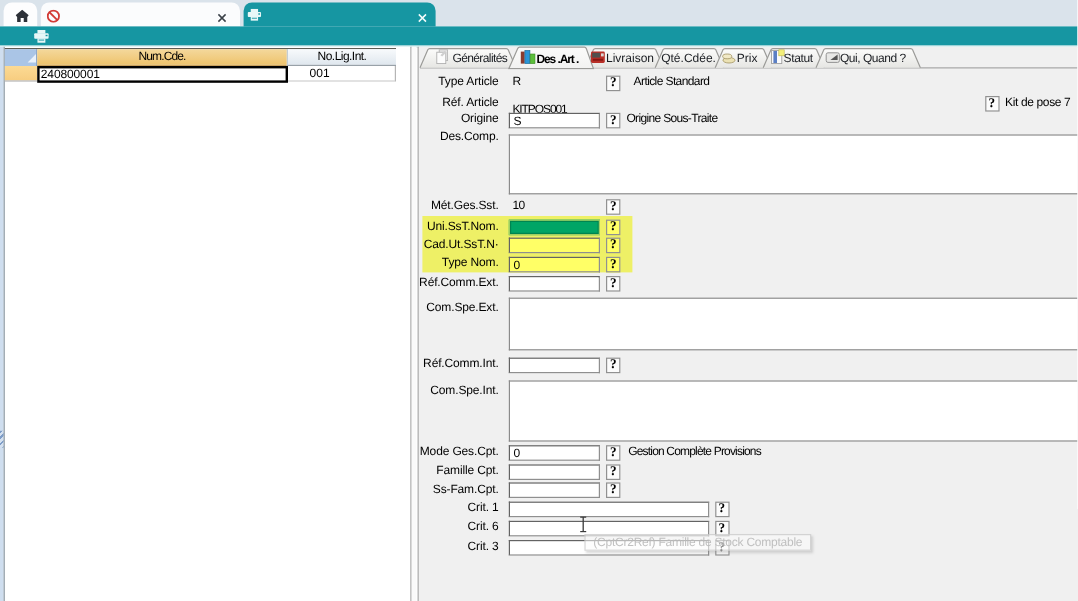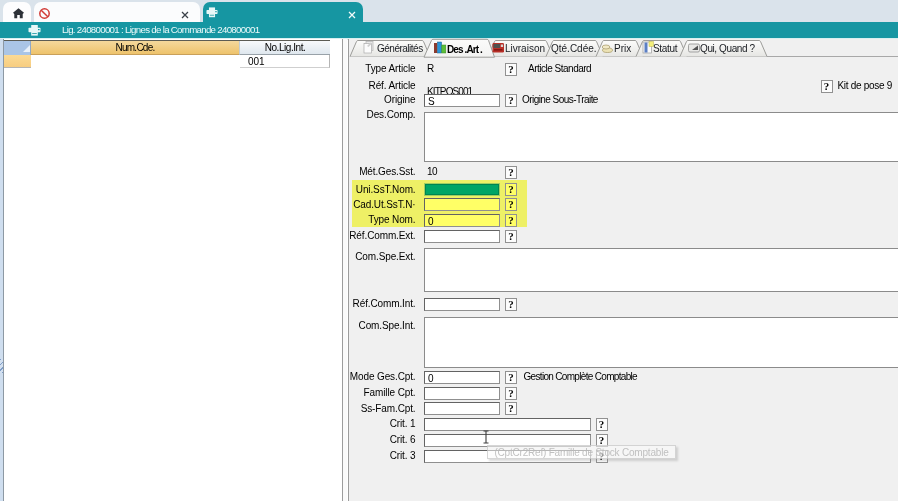--- a/index.html
+++ b/index.html
@@ -23,21 +23,21 @@
 #lborder{left:3px;top:39px;width:1px;height:462px;background:#8d99a4}
 
 .cell{box-sizing:border-box;font-size:10px;color:#000}
 #tabletop{left:4px;top:39.5px;width:326px;height:1px;background:#5c5c54}
 #selhead{left:4px;top:40.5px;width:27px;height:14px;background:#aac5e6;border-right:1px solid #8fa8c8}
 #seltri{left:23px;top:45px;width:0;height:0;border-left:7px solid transparent;border-bottom:7px solid #e9f1fa}
 #numhead{left:31px;top:40.5px;width:208px;height:14px;background:linear-gradient(#f4d89c,#eec36c);border-bottom:1px solid #c9a05a;text-align:center;line-height:13px;letter-spacing:-0.75px}
 #nohead{left:239px;top:40.5px;width:91px;height:14px;background:linear-gradient(#f8fafc,#dfe7ee);border-bottom:1px solid #98a1a8;border-left:1px solid #c3cdd4;text-align:center;line-height:13px;letter-spacing:-0.45px}
 #selrow{left:4px;top:55px;width:27px;height:13px;background:linear-gradient(#fcda94,#f7cd80);border-bottom:1px solid #b5b5b5}
 #numcell{left:31px;top:54.5px;width:209px;height:14px;background:#fff;border:2px solid #000;line-height:11px;padding-left:1px;letter-spacing:-0.1px}
-#nocell{left:240px;top:55px;width:90px;height:13px;background:#fff;border-bottom:1px solid #cfcfcf;border-right:1px solid #b5b5b5;line-height:13px;padding-left:8px}
+#nocell{left:240px;top:55px;width:90px;height:13px;background:#fff;border-bottom:1px solid #cfcfcf;border-right:1px solid #b5b5b5;line-height:13px;padding-left:18px}
 
 #split1{left:342px;top:39px;width:1px;height:462px;background:#9c9c9c}
 #split2{left:343px;top:39px;width:4px;height:462px;background:#fafafa}
 #split3{left:347.5px;top:39px;width:1px;height:462px;background:#9c9c9c}
 
 #rightpanel{left:348.5px;top:39px;width:549.5px;height:462px;background:#f0f0f0}
 
 .lbl{right:482.5px;font-size:10px;letter-spacing:-0.12px;color:#000;white-space:nowrap;line-height:12px}
 .val{font-size:10px;letter-spacing:-0.5px;color:#000;white-space:nowrap;line-height:12px}
 .inp{box-sizing:border-box;background:#fff;border:1px solid;border-color:#636363 #8f8f8f #8f8f8f #636363;height:13px;font-size:10px;line-height:11px;padding:1px 0 0 3px;color:#000}
@@ -77,33 +77,33 @@
   </svg>
 
   <div class="abs" id="tealbar"></div>
   <svg class="abs" style="left:28px;top:25px" width="13" height="11" viewBox="0 0 13 11">
     <rect x="3.2" y="0" width="6.6" height="3" fill="#e8f7f7"></rect>
     <rect x="0.5" y="2.8" width="12" height="4.4" rx="0.8" fill="#e8f7f7"></rect>
     <rect x="10" y="4" width="1.6" height="1.2" fill="#1696a2"></rect>
     <rect x="3.2" y="7" width="6.6" height="3.6" fill="#e8f7f7"></rect>
     <rect x="4.2" y="8" width="4.6" height="0.8" fill="#1696a2"></rect>
   </svg>
-  <div class="abs" id="tealtxt">Lig. 240800001 : Lignes de la Commande 240800001</div>
   <div class="abs" id="underteal"></div>
 
   <div class="abs" id="leftpanel"></div>
   <div class="abs" id="bluestrip"></div>
   <div class="abs" id="hatch"></div>
   <div class="abs" id="lborder"></div>
   <div class="abs" id="tabletop"></div>
   <div class="abs cell" id="selhead"></div>
   <div class="abs" id="seltri"></div>
   <div class="abs cell" id="numhead">Num.Cde.</div>
   <div class="abs cell" id="nohead">No.Lig.Int.</div>
   <div class="abs cell" id="selrow"></div>
+  <div class="abs cell" id="numcell">240800001</div>
   <div class="abs cell" id="nocell">001</div>
 
   <div class="abs" id="split1"></div>
   <div class="abs" id="split2"></div>
   <div class="abs" id="split3"></div>
 
   <div class="abs" id="rightpanel"></div>
 
   <svg class="abs" style="left:348px;top:38px" width="550" height="20" viewBox="0 0 550 20">
     <line x1="2" y1="18.5" x2="550" y2="18.5" stroke="#a8a8a8" stroke-width="1"></line>
@@ -164,21 +164,21 @@
   </svg>
 
   <div class="abs lbl" style="top:63px">Type Article</div>
   <div class="abs val" style="left:427px;top:63px">R</div>
   <div class="abs q" style="left:505px;top:63px">?</div>
   <div class="abs val" style="left:528px;top:63px">Article Standard</div>
 
   <div class="abs lbl" style="top:79.5px">Réf. Article</div>
   <div class="abs val" style="left:427px;top:86px;letter-spacing:-0.9px">KITPOS001</div>
   <div class="abs q" style="left:820.5px;top:79.5px">?</div>
-  <div class="abs val" style="left:837.5px;top:79.5px;letter-spacing:-0.3px">Kit de pose 9</div>
+  <div class="abs val" style="left:837.5px;top:79.5px;letter-spacing:-0.3px">Kit de pose 7</div>
 
   <div class="abs lbl" style="top:94px">Origine</div>
   <div class="abs inp" style="left:424px;top:93.5px;width:76px">S</div>
   <div class="abs q" style="left:505px;top:93.5px">?</div>
   <div class="abs val" style="left:522px;top:94px;letter-spacing:-0.55px">Origine Sous-Traite</div>
 
   <div class="abs lbl" style="top:109px">Des.Comp.</div>
   <div class="abs ta" style="left:424px;top:111.5px;width:474px;height:50px"></div>
 
   <div class="abs lbl" style="top:166px">Mét.Ges.Sst.</div>
@@ -206,21 +206,21 @@
   <div class="abs lbl" style="top:298px">Réf.Comm.Int.</div>
   <div class="abs inp" style="left:424px;top:297.5px;width:76px"></div>
   <div class="abs q" style="left:505px;top:297.5px">?</div>
 
   <div class="abs lbl" style="top:319.5px">Com.Spe.Int.</div>
   <div class="abs ta" style="left:424px;top:316.5px;width:474px;height:51px"></div>
 
   <div class="abs lbl" style="top:371px">Mode Ges.Cpt.</div>
   <div class="abs inp" style="left:424px;top:370.5px;width:76px">0</div>
   <div class="abs q" style="left:505px;top:370.5px">?</div>
-  <div class="abs val" style="left:523.5px;top:371px;letter-spacing:-0.68px">Gestion Complète Comptable</div>
+  <div class="abs val" style="left:523.5px;top:371px;letter-spacing:-0.68px">Gestion Complète Provisions</div>
 
   <div class="abs lbl" style="top:387px">Famille Cpt.</div>
   <div class="abs inp" style="left:424px;top:386.5px;width:76px"></div>
   <div class="abs q" style="left:505px;top:386.5px">?</div>
 
   <div class="abs lbl" style="top:402.5px">Ss-Fam.Cpt.</div>
   <div class="abs inp" style="left:424px;top:402px;width:76px"></div>
   <div class="abs q" style="left:505px;top:402px">?</div>
 
   <div class="abs lbl" style="top:418px">Crit. 1</div>

